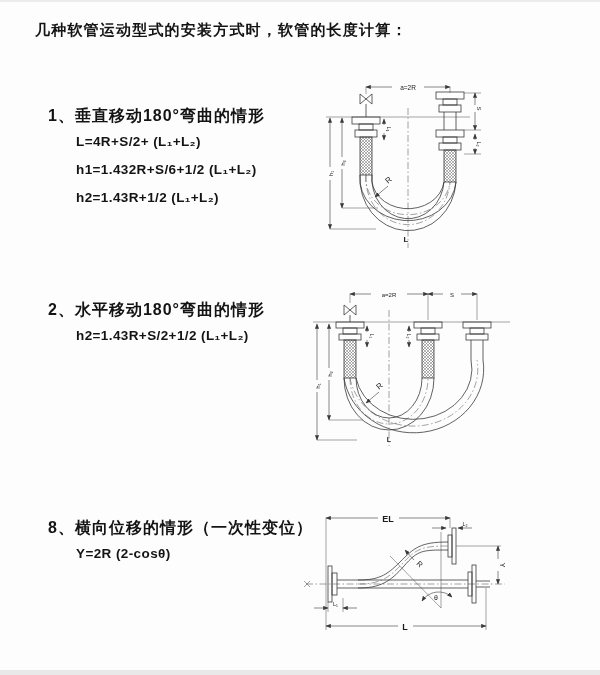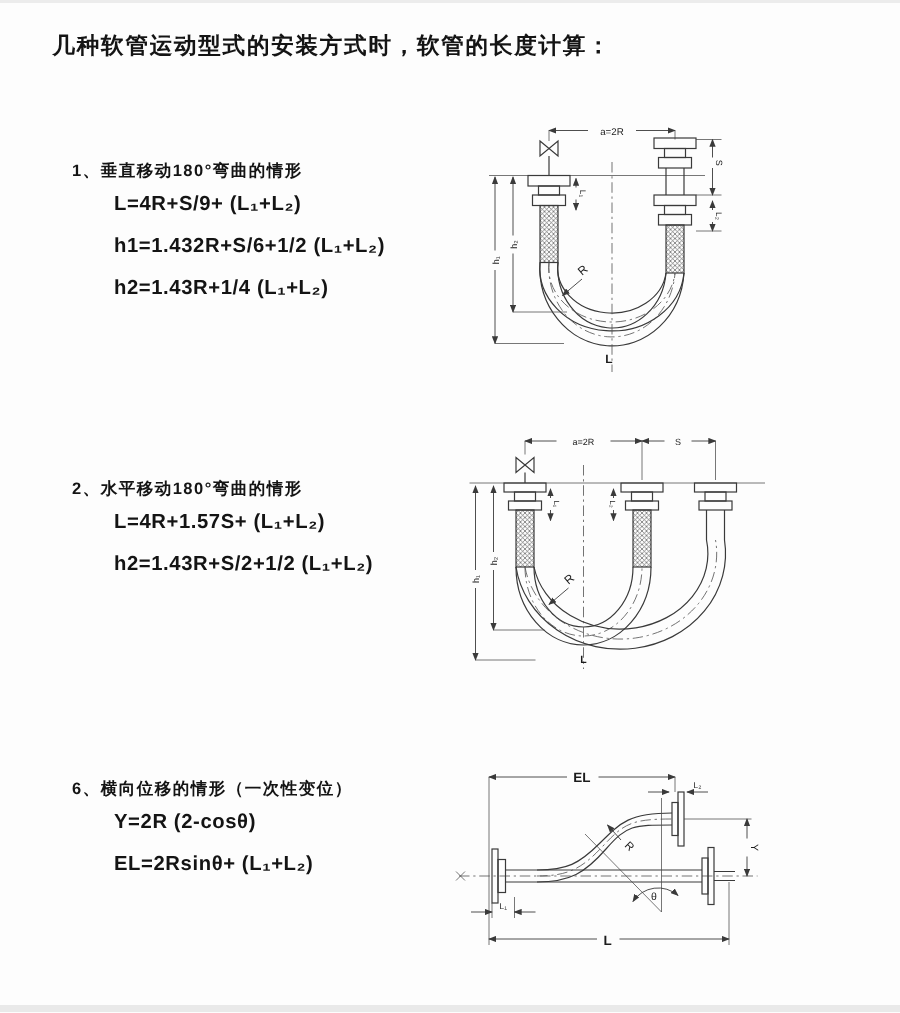--- a/index.html
+++ b/index.html
@@ -3,25 +3,25 @@
 <meta charset="utf-8">
 <style>
   html,body{margin:0;padding:0;background:#fff;}
   .page{position:relative;width:600px;height:675px;background:#fdfdfd;overflow:hidden;
         font-family:"Liberation Sans","DejaVu Sans",sans-serif;color:#141414;}
   .scan-edge-top{position:absolute;top:0;left:0;right:0;height:2px;background:#ececec;}
   .scan-edge-bottom{position:absolute;bottom:0;left:0;right:0;height:5px;background:#e9e9e9;}
   .title{position:absolute;left:35px;top:21px;font-size:15px;font-weight:bold;
          letter-spacing:1.2px;white-space:nowrap;}
   .sec{position:absolute;left:48px;}
-  .sec .h{font-size:11px;font-weight:bold;letter-spacing:1px;white-space:nowrap;}
+  .sec .h{font-size:16px;font-weight:bold;letter-spacing:1px;white-space:nowrap;}
   .sec .f{margin-left:28px;height:28px;display:flex;align-items:center;
           font-size:13.5px;font-weight:bold;letter-spacing:.4px;white-space:nowrap;}
   .sec .f:first-of-type{margin-top:9px;}
-  #sec1{top:106px;} #sec2{top:318px;} #sec3{top:518px;}
+  #sec1{top:106px;} #sec2{top:300px;} #sec3{top:518px;}
   svg.diag{position:absolute;}
   #d1{left:318px;top:72px;} #d2{left:305px;top:282px;} #d3{left:300px;top:502px;}
   svg .ln{stroke:#3a3a3a;stroke-width:.8;fill:none;}
   svg .dim{stroke:#3a3a3a;stroke-width:.6;fill:none;}
   svg .ext{stroke:#4a4a4a;stroke-width:.5;fill:none;}
   svg .cl{stroke:#555;stroke-width:.55;fill:none;stroke-dasharray:7 2.5 1.5 2.5;}
   svg .braid{fill:url(#braidpat);stroke:#3a3a3a;stroke-width:.8;}
   svg text{fill:#1c1c1c;stroke:none;font-family:"Liberation Sans","DejaVu Sans",sans-serif;}
 </style>
 </head>
@@ -42,23 +42,23 @@
         <path d="M0,0 L9,3.5 L0,7 z" fill="#3a3a3a"></path>
       </marker>
       <marker id="as" markerWidth="9" markerHeight="7" refX="1" refY="3.5" orient="auto">
         <path d="M9,0 L0,3.5 L9,7 z" fill="#3a3a3a"></path>
       </marker>
     </defs>
   </svg>
 
   <div class="sec" id="sec1">
     <div class="h">1、垂直移动180°弯曲的情形</div>
-    <div class="f">L=4R+S/9+ (L₁+L₂)</div>
+    <div class="f">L=4R+S/2+ (L₁+L₂)</div>
     <div class="f">h1=1.432R+S/6+1/2 (L₁+L₂)</div>
-    <div class="f">h2=1.43R+1/4 (L₁+L₂)</div>
+    <div class="f">h2=1.43R+1/2 (L₁+L₂)</div>
   </div>
 
   <svg id="d1" class="diag" width="250" height="185" viewBox="0 0 250 185">
 
     <line class="dim" x1="48" y1="15" x2="74" y2="15" marker-start="url(#as)"></line>
     <line class="dim" x1="106" y1="15" x2="132" y2="15" marker-end="url(#ae)"></line>
     <text x="90" y="17.8" font-size="6.5" text-anchor="middle">a=2R</text>
     <line class="ext" x1="132" y1="15" x2="132" y2="21"></line>
     <line class="ext" x1="48" y1="15" x2="48" y2="22"></line>
 
@@ -126,21 +126,20 @@
     <text font-size="6" text-anchor="middle" transform="translate(26.6,91) rotate(-90)">h₂</text>
 
     <text font-size="8" transform="translate(70,112) rotate(-40)">R</text>
     <line class="dim" x1="70" y1="114" x2="57" y2="125" marker-end="url(#ae)"></line>
 
     <text x="88" y="170" font-size="8" font-weight="bold" text-anchor="middle">L</text>
   </svg>
 
   <div class="sec" id="sec2">
     <div class="h">2、水平移动180°弯曲的情形</div>
-    <div class="f">L=4R+1.57S+ (L₁+L₂)</div>
     <div class="f">h2=1.43R+S/2+1/2 (L₁+L₂)</div>
   </div>
 
   <svg id="d2" class="diag" width="285" height="172" viewBox="0 0 285 172">
 
     <line class="dim" x1="45" y1="12" x2="66" y2="12" marker-start="url(#as)"></line>
     <line class="dim" x1="102" y1="12" x2="123" y2="12" marker-end="url(#ae)"></line>
     <text x="84" y="14.6" font-size="6" text-anchor="middle">a=2R</text>
     <line class="dim" x1="123" y1="12" x2="138" y2="12" marker-start="url(#as)"></line>
     <line class="dim" x1="156" y1="12" x2="172" y2="12" marker-end="url(#ae)"></line>
@@ -207,23 +206,22 @@
     <line class="dim" x1="104" y1="58" x2="104" y2="65" marker-end="url(#ae)"></line>
     <text font-size="5" text-anchor="middle" transform="translate(101.6,54) rotate(90)">L₂</text>
 
     <text font-size="8" transform="translate(74,108) rotate(-40)">R</text>
     <line class="dim" x1="74" y1="110" x2="61" y2="121" marker-end="url(#ae)"></line>
 
     <text x="84" y="160" font-size="7" font-weight="bold" text-anchor="middle">L</text>
   </svg>
 
   <div class="sec" id="sec3">
-    <div class="h">6、横向位移的情形（一次性变位）</div>
+    <div class="h">8、横向位移的情形（一次性变位）</div>
     <div class="f">Y=2R (2-cosθ)</div>
-    <div class="f">EL=2Rsinθ+ (L₁+L₂)</div>
   </div>
 
   <svg id="d3" class="diag" width="295" height="145" viewBox="0 0 295 145">
     <line class="cl" x1="6" y1="82" x2="205" y2="82"></line>
     <path class="ext" d="M4,79 L10,85 M10,79 L4,85"></path>
 
     <g>
       <rect class="ln" x="28" y="64" width="4" height="36"></rect>
       <rect class="ln" x="32" y="71" width="5" height="22"></rect>
     </g>

